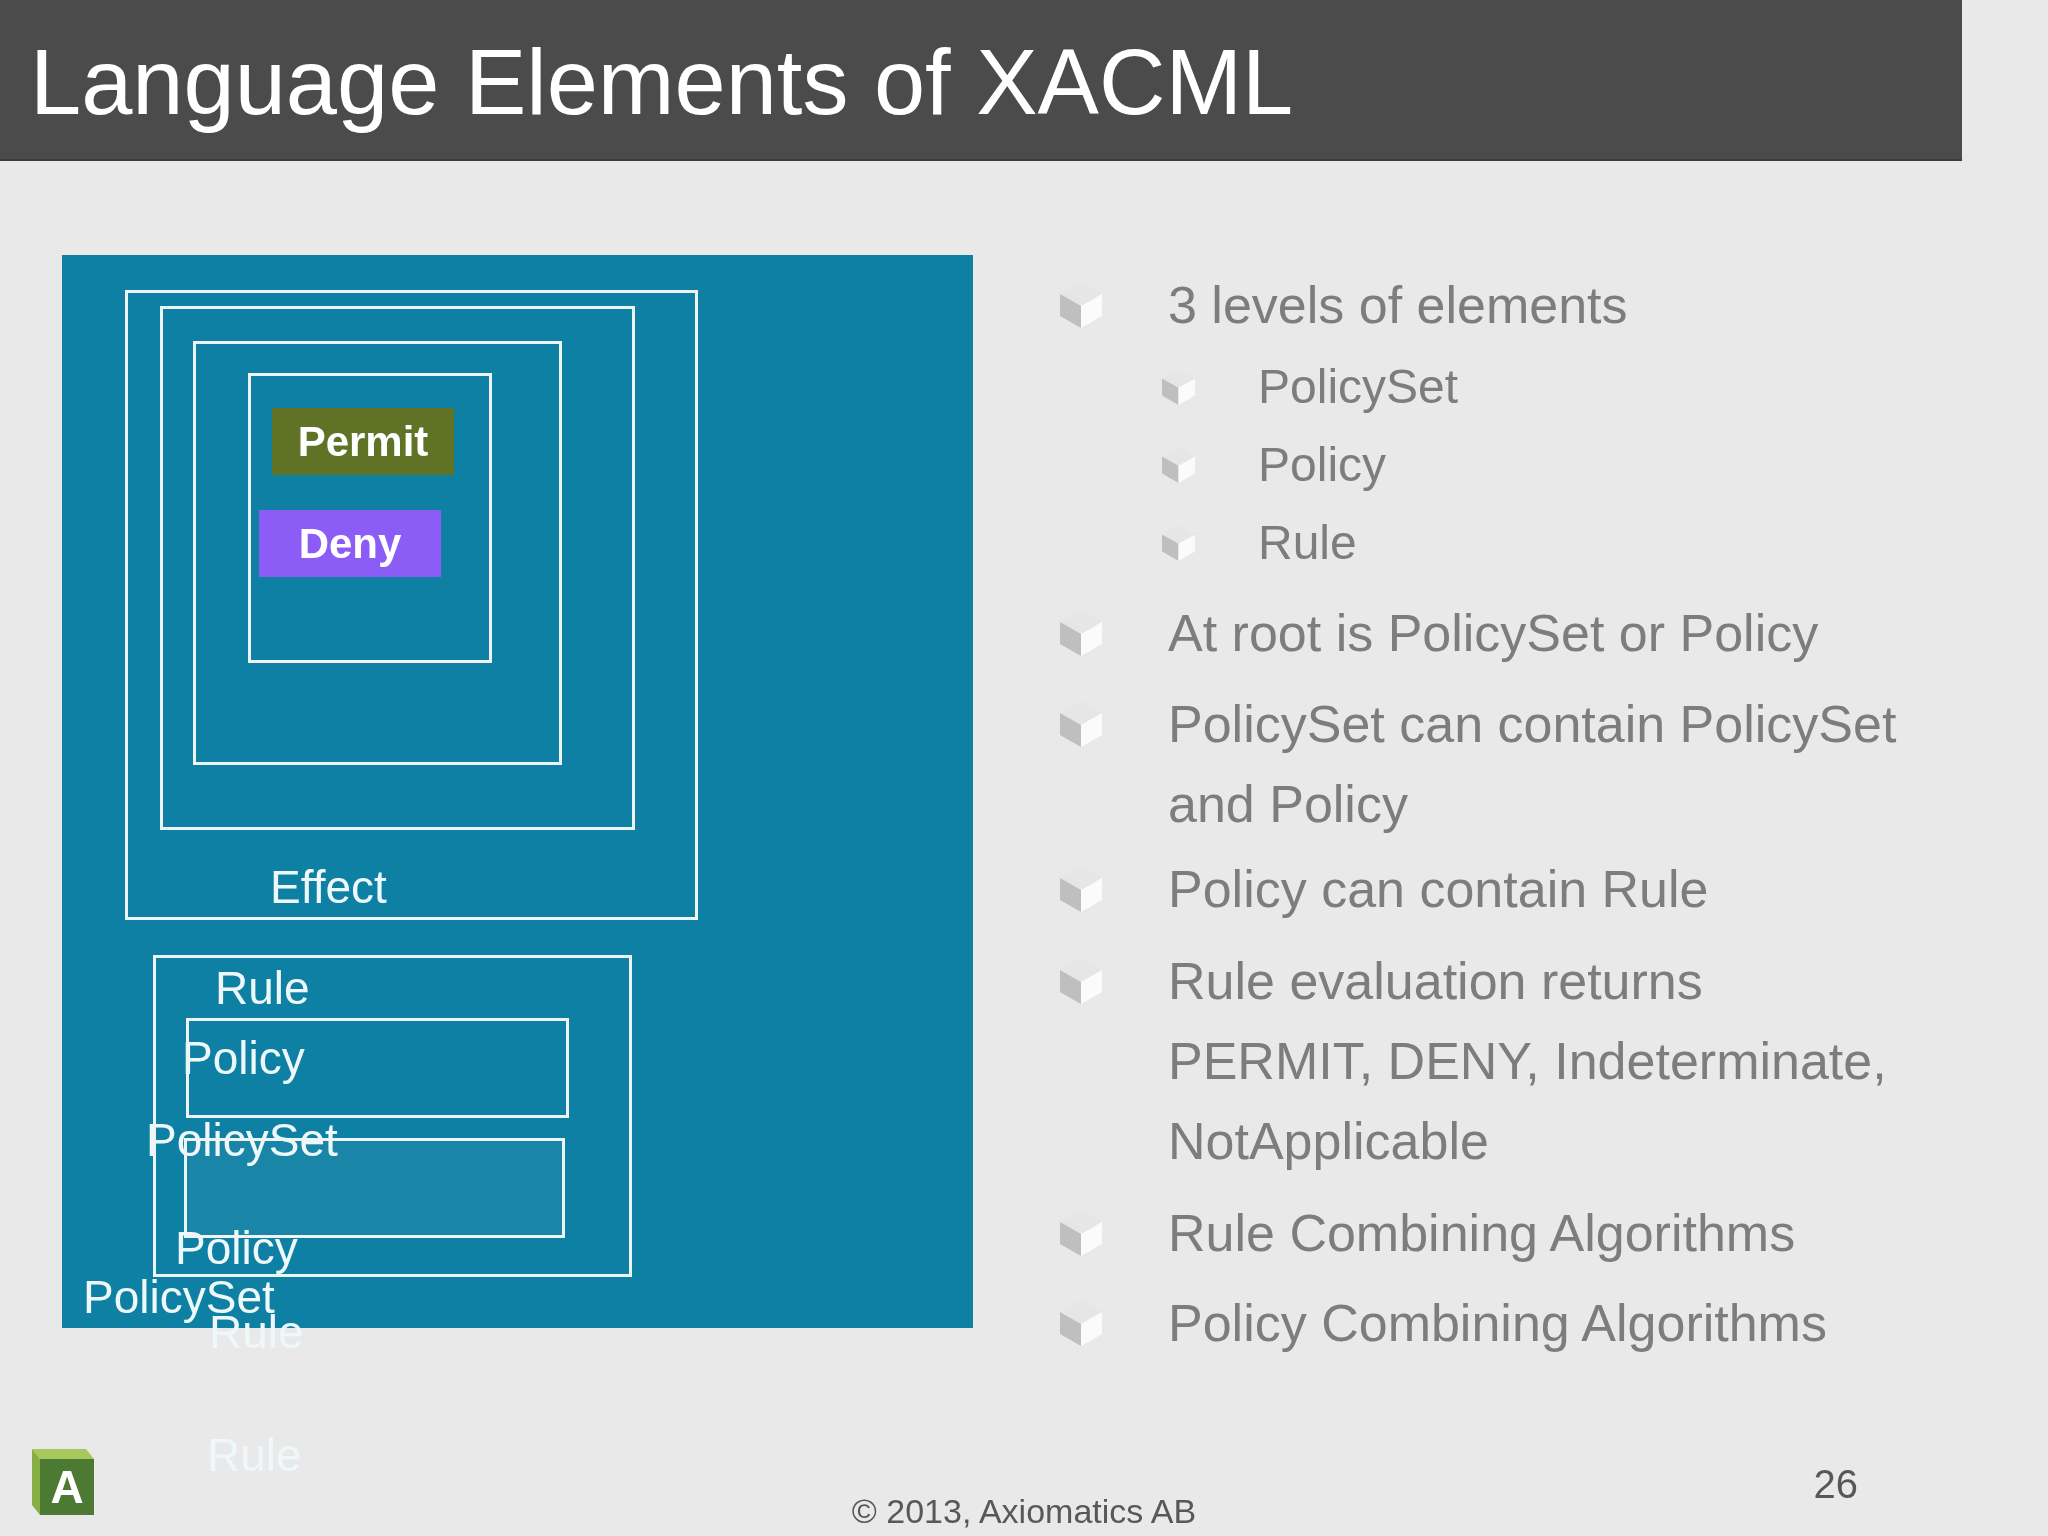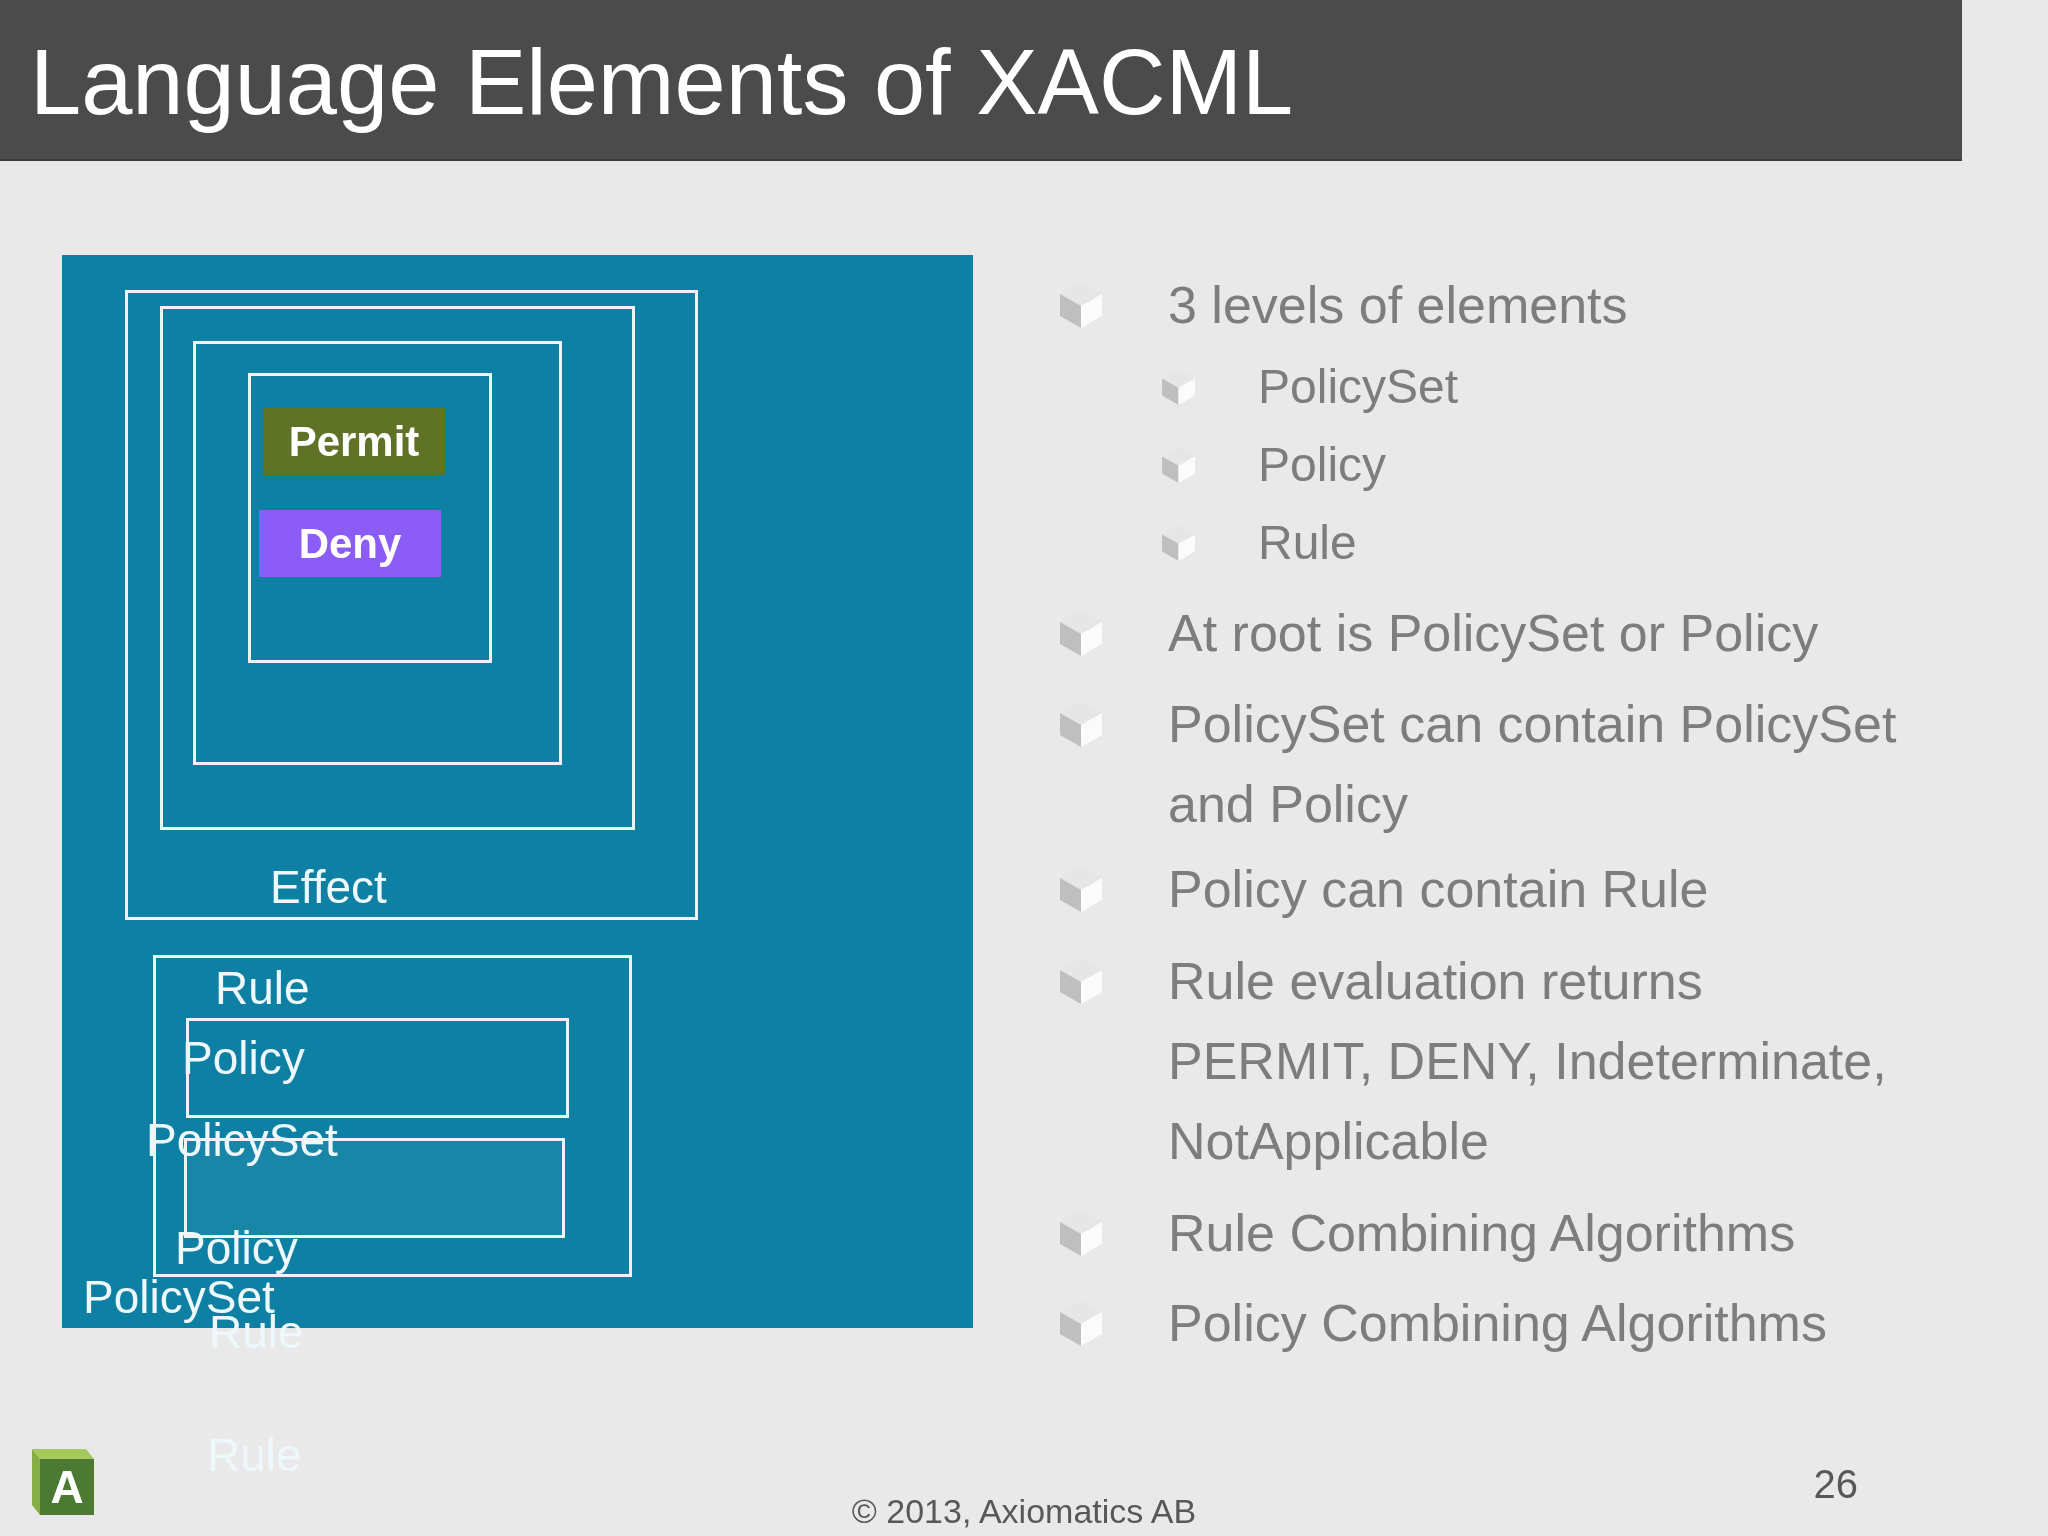--- a/index.html
+++ b/index.html
@@ -22,21 +22,21 @@
   .diagram{position:absolute;left:62px;top:255px;width:911px;height:1073px;background:#0d80a4;}
   .dbox{position:absolute;border:3px solid #eef3f4;box-sizing:border-box;background:transparent;}
   .box-policyset1{left:63px;top:35px;width:573px;height:630px;}
   .box-policy1{left:98px;top:51px;width:475px;height:524px;}
   .box-rule1{left:131px;top:86px;width:369px;height:424px;}
   .box-effect{left:186px;top:118px;width:244px;height:290px;}
   .chip{
     position:absolute;width:182px;height:67px;display:flex;align-items:center;justify-content:center;
     color:#ffffff;font-weight:bold;font-size:42px;
   }
-  .chip-permit{left:201px;top:153px;background:#5f7226;}
+  .chip-permit{left:210px;top:153px;background:#5f7226;}
   .chip-deny{left:197px;top:255px;background:#8b5cf6;}
   .box-policy2{left:91px;top:700px;width:479px;height:322px;}
   .box-ruleA{left:124px;top:763px;width:383px;height:100px;}
   .box-ruleB{left:122px;top:883px;width:381px;height:100px;background:rgba(255,255,255,0.05);}
   .dlabel{
     position:absolute;color:#eef7fa;font-size:46px;line-height:52px;white-space:nowrap;
   }
   .lbl-effect{left:208px;top:606px;}
   .lbl-rule1{left:153px;top:707px;}
   .lbl-policy1{left:120px;top:777px;}

